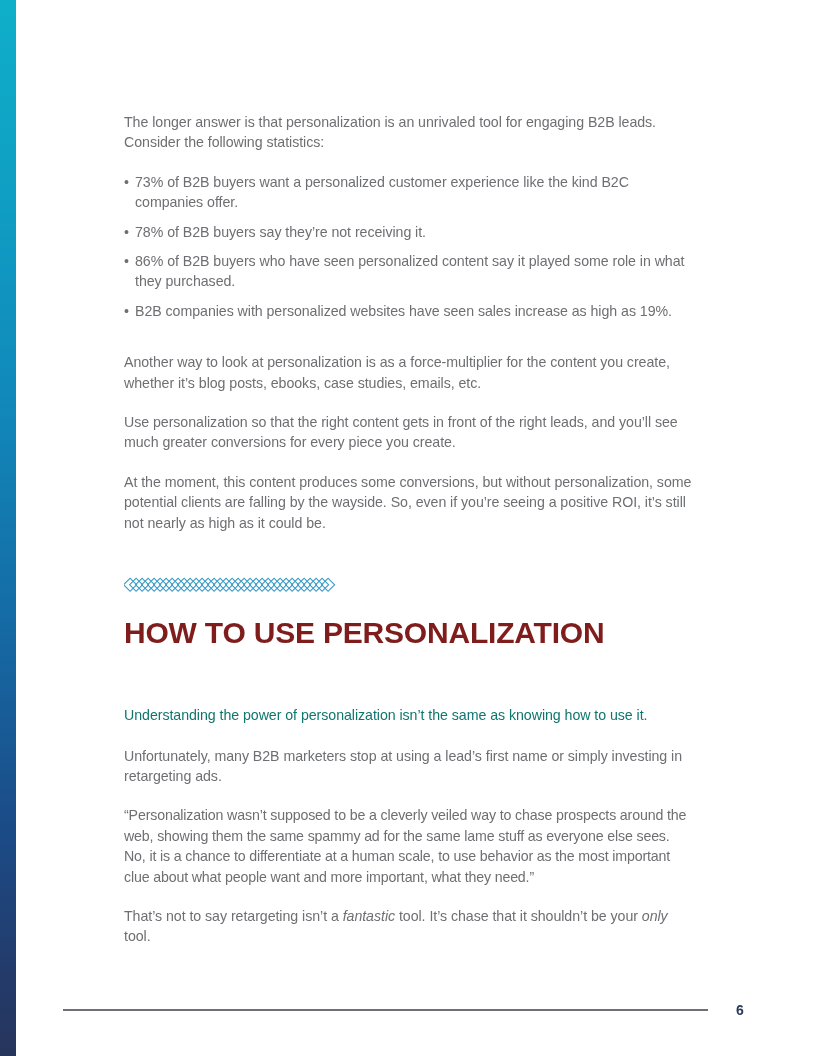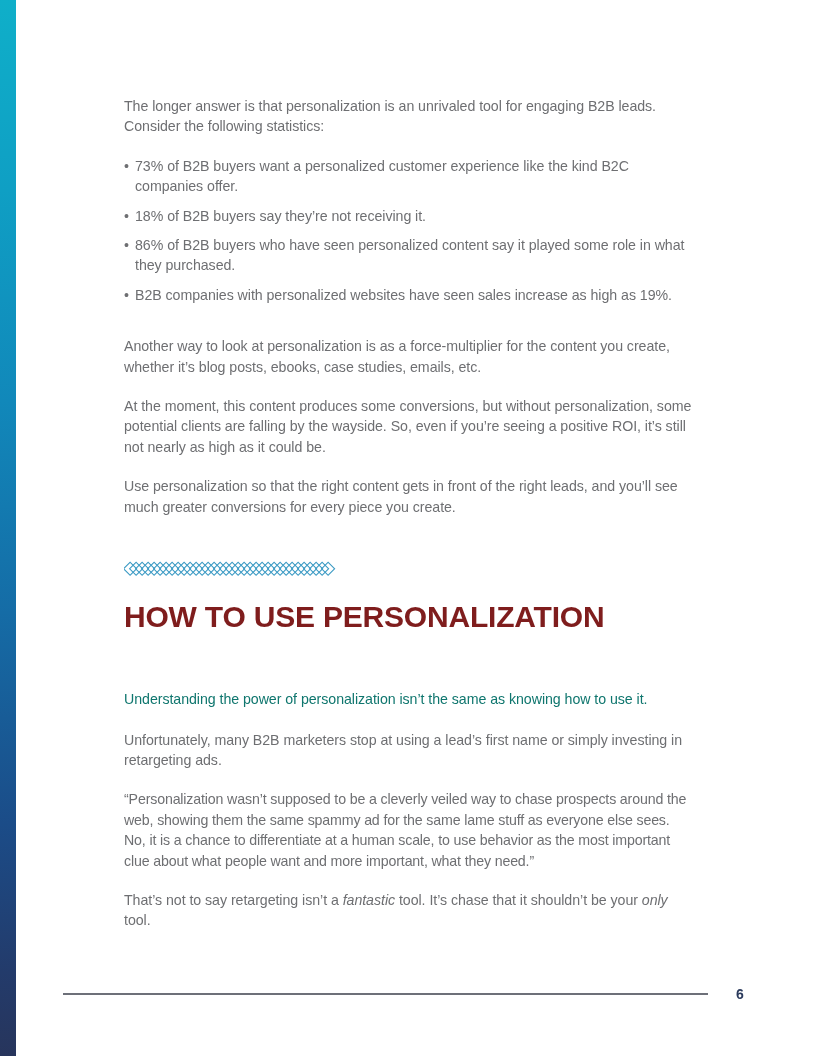--- a/index.html
+++ b/index.html
@@ -30,21 +30,21 @@
                 #156CA6 58%,
                 #1B4C88 78%,
                 #233B6B 92%,
                 #27355C 100%);
   }
 
   
   #page {
     position: absolute;
     left: 0;
-    top: 0;
+    top: 16px;
     width: 816px;
     height: 816px;
   }
 
   #content {
     position: absolute;
     left: 124px;
     top: 96px;
     width: 572px;
   }
@@ -149,39 +149,39 @@
 
     <p class="body-text">The longer answer is that personalization is an unrivaled tool for engaging B2B leads. Consider the following statistics:</p>
 
     <ul class="stats-list">
       <li>
         <span class="bullet-dot">•</span>
         <span>73% of B2B buyers want a personalized customer experience like the kind B2C companies offer.</span>
       </li>
       <li>
         <span class="bullet-dot">•</span>
-        <span>18% of B2B buyers say they’re not receiving it.</span>
+        <span>78% of B2B buyers say they’re not receiving it.</span>
       </li>
       <li>
         <span class="bullet-dot">•</span>
         <span>86% of B2B buyers who have seen personalized content say it played some role in what they purchased.</span>
       </li>
       <li>
         <span class="bullet-dot">•</span>
         <span>B2B companies with personalized websites have seen sales increase as high as 19%.</span>
       </li>
     </ul>
 
     <div class="spacer-after-list"></div>
 
     <p class="body-text">Another way to look at personalization is as a force-multiplier for the content you create, whether it’s blog posts, ebooks, case studies, emails, etc.</p>
 
+    <p class="body-text">Use personalization so that the right content gets in front of the right leads, and you’ll see much greater conversions for every piece you create.</p>
+
     <p class="body-text">At the moment, this content produces some conversions, but without personalization, some potential clients are falling by the wayside. So, even if you’re seeing a positive ROI, it’s still not nearly as high as it could be.</p>
-
-    <p class="body-text">Use personalization so that the right content gets in front of the right leads, and you’ll see much greater conversions for every piece you create.</p>
 
     <div id="divider">
       <svg width="220" height="22" viewBox="0 0 220 22" xmlns="http://www.w3.org/2000/svg">
         <g fill="none" stroke="#3D9BC4" stroke-width="1.1">
           <rect x="1.5" y="4.2" width="9.2" height="9.2" transform="rotate(45 6.1 8.8)"></rect>
           <rect x="13.5" y="4.2" width="9.2" height="9.2" transform="rotate(45 18.1 8.8)"></rect>
           <rect x="25.5" y="4.2" width="9.2" height="9.2" transform="rotate(45 30.1 8.8)"></rect>
           <rect x="37.5" y="4.2" width="9.2" height="9.2" transform="rotate(45 42.1 8.8)"></rect>
           <rect x="49.5" y="4.2" width="9.2" height="9.2" transform="rotate(45 54.1 8.8)"></rect>
           <rect x="61.5" y="4.2" width="9.2" height="9.2" transform="rotate(45 66.1 8.8)"></rect>

